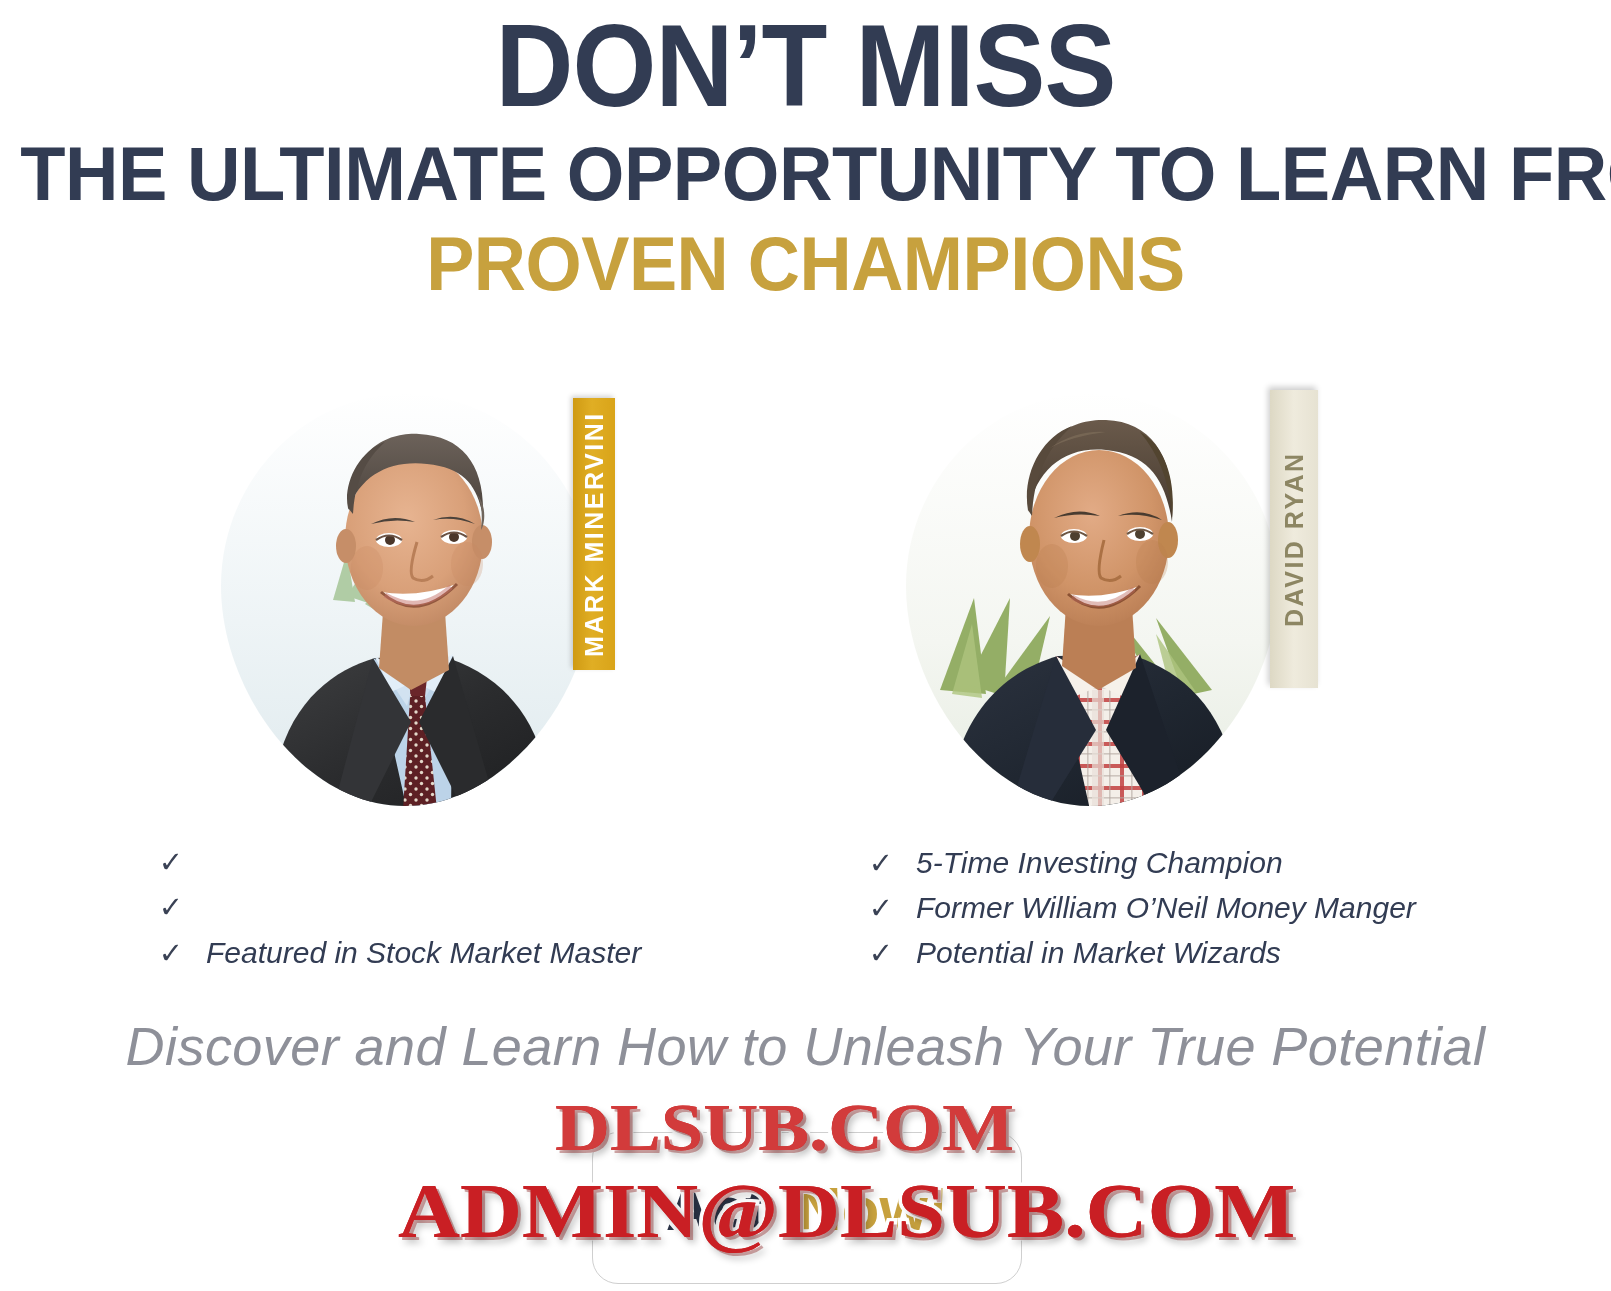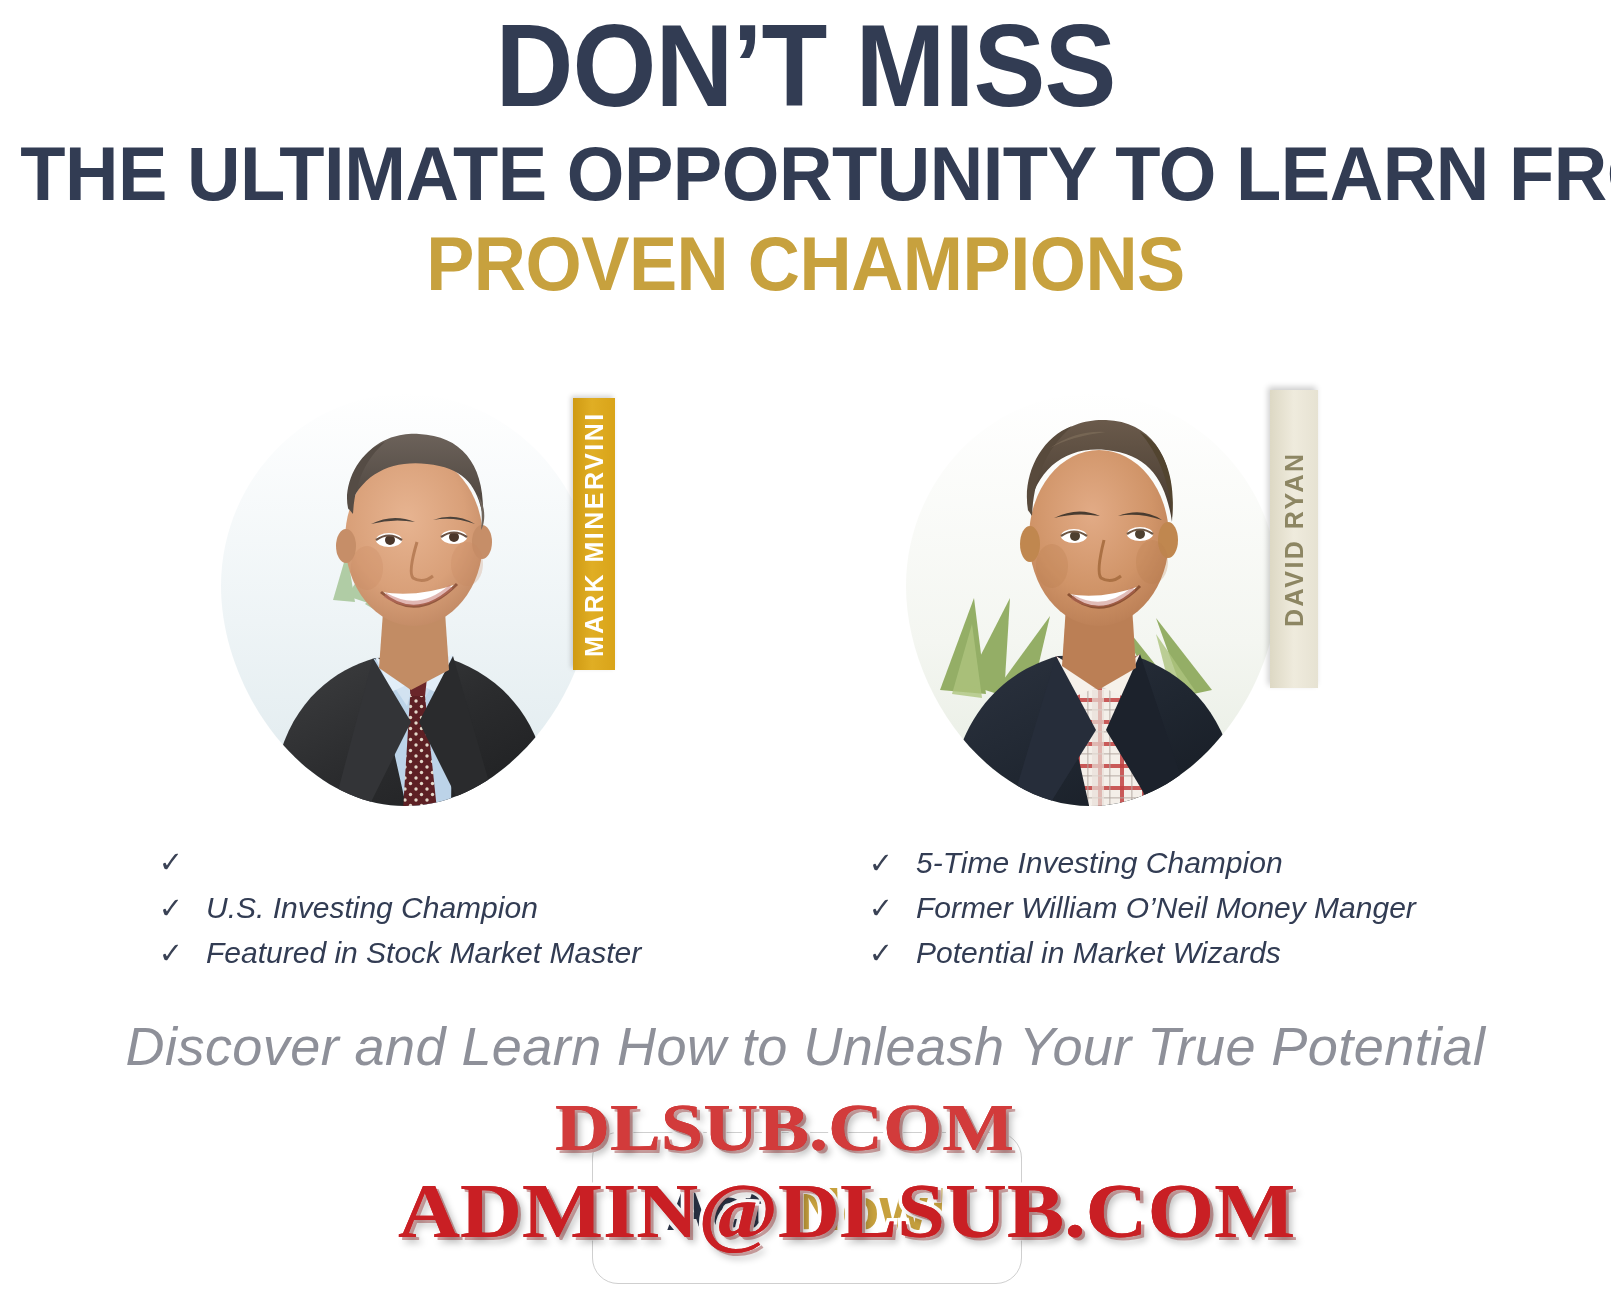--- a/index.html
+++ b/index.html
@@ -438,21 +438,20 @@
   </div>
 
   <div class="bullets">
 
     <div class="bullet-col bullet-col-left">
       <div class="bullet-row">
         <span class="bullet-check">✓</span>
       </div>
       <div class="bullet-row">
         <span class="bullet-check">✓</span>
-        <span class="bullet-text">U.S. Investing Champion</span>
       </div>
       <div class="bullet-row">
         <span class="bullet-check">✓</span>
         <span class="bullet-text">Featured in Stock Market Master</span>
       </div>
     </div>
 
     <div class="bullet-col bullet-col-right">
       <div class="bullet-row">
         <span class="bullet-check">✓</span>

